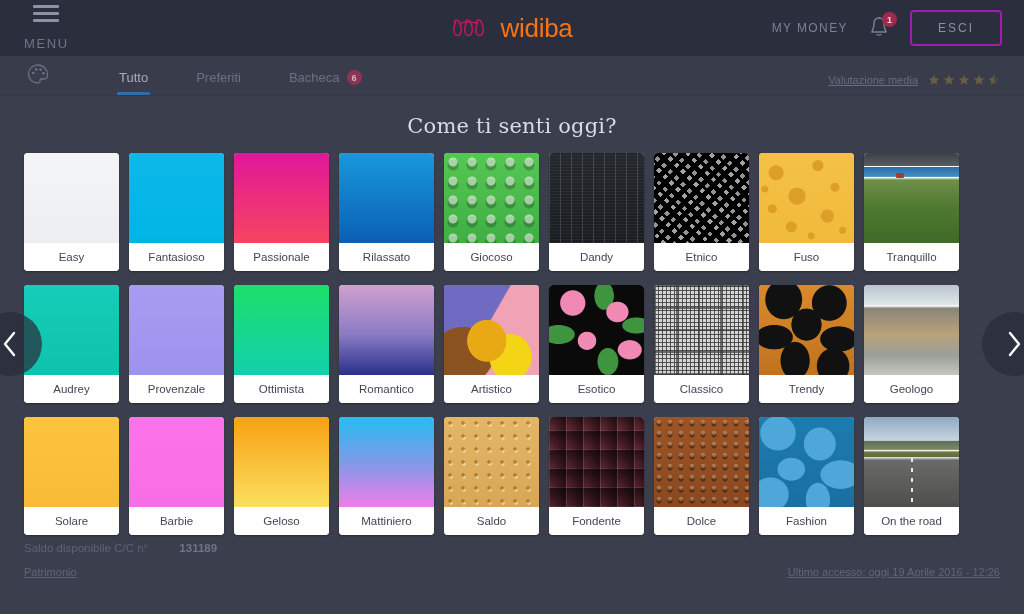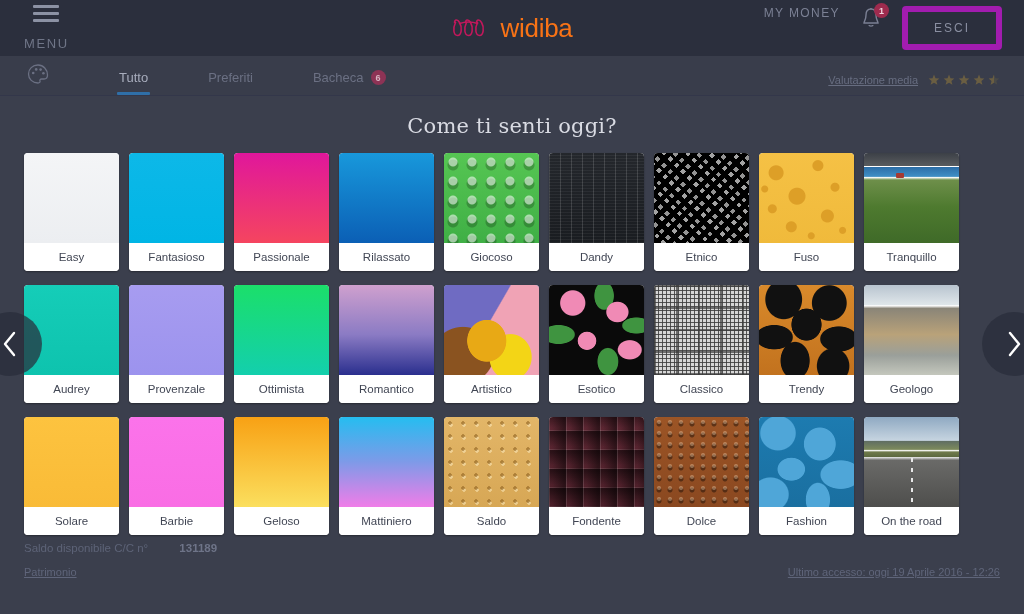--- a/index.html
+++ b/index.html
@@ -23,44 +23,44 @@
 
   .logo-wrap {
     position: absolute; left: 50%; top: 50%; transform: translate(-50%, -50%);
     display: flex; align-items: center; gap: 7px;
   }
   .logo-mark { width: 42px; height: 24px; display: block; }
   .logo-text { color: #f97316; font-size: 26px; letter-spacing: -0.3px; font-weight: 400; }
 
   .header-right {
     position: absolute; right: 22px; top: 50%; transform: translateY(-50%);
-    display: flex; align-items: flex-start; gap: 20px;
+    display: flex; align-items: center; gap: 20px;
   }
   .my-money { color: #7b8094; font-size: 12px; letter-spacing: 1.4px; cursor: pointer; }
   .bell-wrap { position: relative; width: 22px; height: 26px; cursor: pointer; }
   .bell-badge {
     position: absolute; top: -3px; right: -7px;
     min-width: 15px; height: 15px; border-radius: 50%;
     background: #9e2b4e; color: #f0d3dc; font-size: 9px;
     display: flex; align-items: center; justify-content: center;
     font-weight: bold; padding: 0 3px;
   }
   .esci-btn {
-    border: 6px solid #a21caf; border-radius: 4px;
+    border: 2px solid #a21caf; border-radius: 4px;
     color: #8a8fa1; font-size: 12px; letter-spacing: 2px;
     padding: 9px 26px; background: transparent; cursor: pointer;
   }
 
   
   .tabbar {
     position: relative; height: 40px; background: #393d4b;
     display: flex; align-items: flex-end; border-bottom: 1px solid #33374a;
   }
   .palette-icon { position: absolute; left: 26px; bottom: 9px; width: 24px; height: 24px; cursor: pointer; }
-  .tabs { display: flex; align-items: flex-end; margin-left: 95px; gap: 12px; height: 100%; }
+  .tabs { display: flex; align-items: flex-end; margin-left: 95px; gap: 0; height: 100%; }
   .tab {
     position: relative; color: #6b7083; font-size: 13px;
     padding: 0 24px 10px 24px; cursor: pointer; display: flex; align-items: center; gap: 7px;
   }
   .tab.active { color: #a8adbd; }
   .tab.active::after {
     content: ""; position: absolute; left: 22px; right: 22px; bottom: 0;
     height: 3px; background: #2f6fa8; border-radius: 1px;
   }
   .tab-badge {

